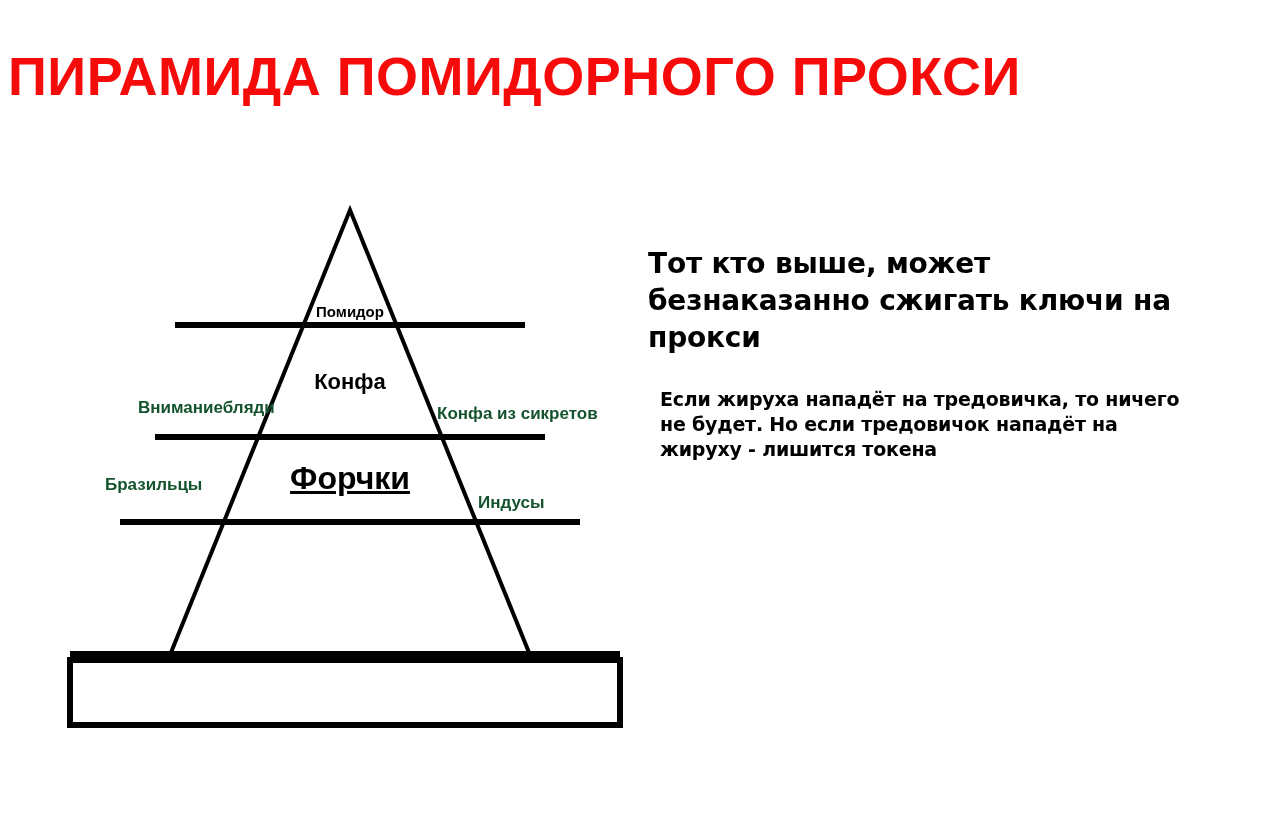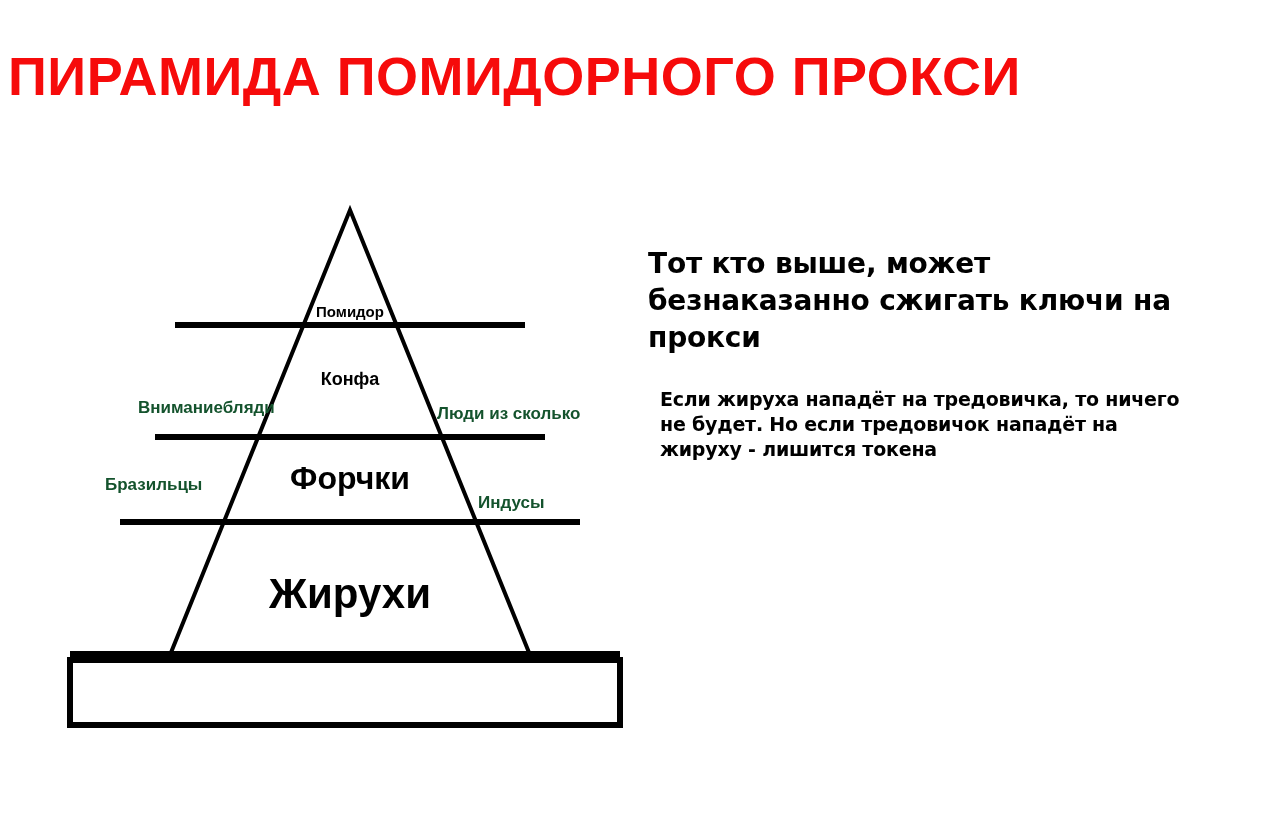--- a/index.html
+++ b/index.html
@@ -48,22 +48,22 @@
 
   .tier-label {
     position: absolute;
     text-align: left;
     font-weight: bold;
     color: #000;
     white-space: nowrap;
     transform: translateX(-50%);
   }
   #label-pomidor { left: 350px; top: 133px; font-size: 15px; }
-  #label-konfa   { left: 350px; top: 199px; font-size: 18px; }
-  #label-forchki { left: 350px; top: 290px; font-size: 32px; }
+  #label-konfa   { left: 350px; top: 199px; font-size: 22px; }
+  #label-forchki { left: 350px; top: 290px; font-size: 32px; text-decoration: underline; }
   #label-zhiruhi { left: 350px; top: 400px; font-size: 42px; }
   #label-tredovichki {
     left: 350px; top: 498px; font-size: 28px;
   }
 
   .side-label {
     position: absolute;
     font-weight: bold;
     color: #14532d;
     white-space: nowrap;
@@ -112,24 +112,23 @@
     <line x1="120" y1="352" x2="580" y2="352" stroke="#000000" stroke-width="6"></line>
 
     <line x1="70" y1="485" x2="620" y2="485" stroke="#000000" stroke-width="8"></line>
 
     <rect x="70" y="490" width="550" height="65" fill="none" stroke="#000000" stroke-width="6"></rect>
   </svg>
 
   <div class="tier-label" id="label-pomidor">Помидор</div>
   <div class="tier-label" id="label-konfa">Конфа</div>
   <div class="tier-label" id="label-forchki">Форчки</div>
-  <div class="tier-label" id="label-zhiruhi">Жирухи</div>
 
   <div class="side-label" id="label-vnimanie">Вниманиебляди</div>
-  <div class="side-label" id="label-sikrety">Люди из сколько</div>
+  <div class="side-label" id="label-sikrety">Конфа из сикретов</div>
   <div class="side-label" id="label-brazil">Бразильцы</div>
   <div class="side-label" id="label-indusy">Индусы</div>
 </div>
 
 <div id="notes">
   <div class="note">Тот кто выше, может безнаказанно сжигать ключи на прокси</div>
   <div class="note indented">Если жируха нападёт на тредовичка, то ничего не будет. Но если тредовичок нападёт на жируху - лишится токена</div>
 </div>
 
 </body></html>

